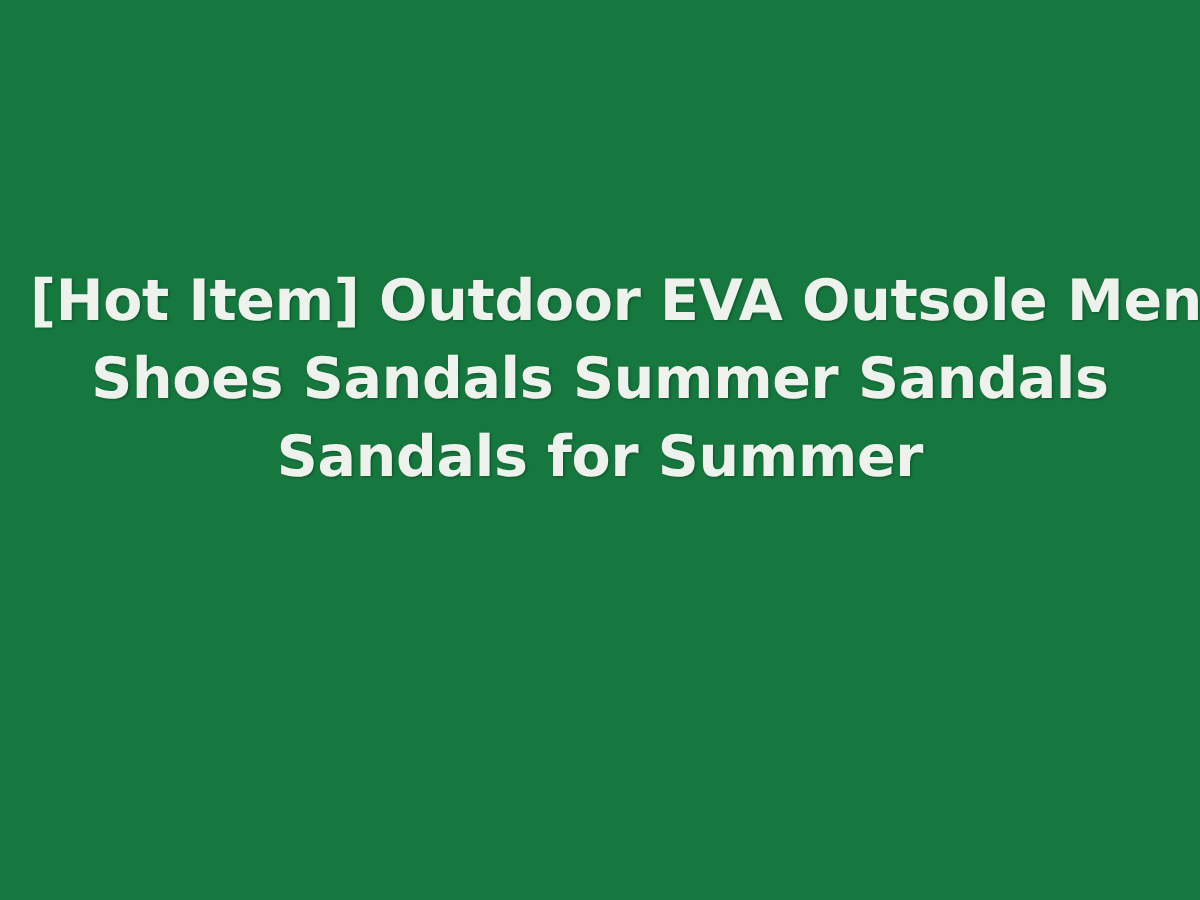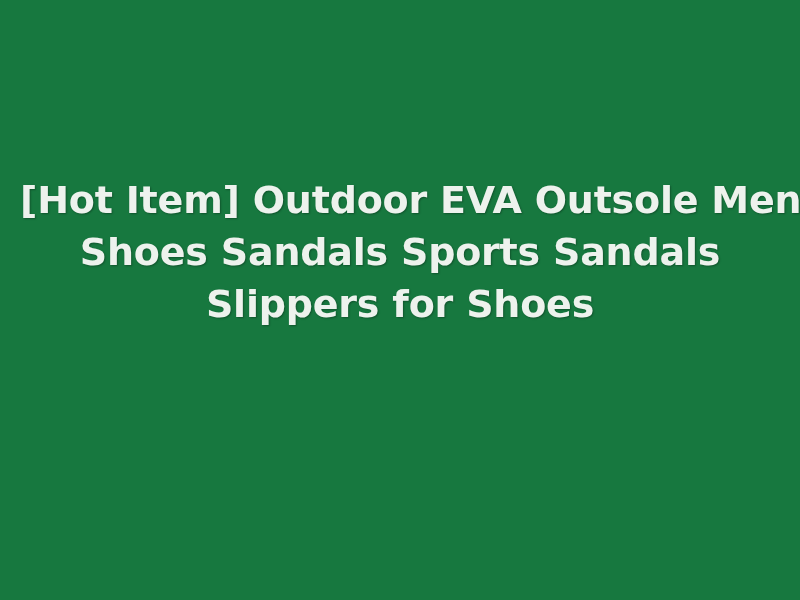--- a/index.html
+++ b/index.html
@@ -59,19 +59,19 @@
 </style>
 </head>
 <body>
 
 <div class="card">
 
   <div class="title-block">
 
     <span class="title-line">[Hot Item] Outdoor EVA Outsole Mens</span>
 
-    <span class="title-line">Shoes Sandals Sports Sandals</span>
+    <span class="title-line">Shoes Sandals Summer Sandals</span>
 
-    <span class="title-line">Slippers for Shoes</span>
+    <span class="title-line">Sandals for Summer</span>
 
   </div>
 
 </div>
 
 </body></html>

